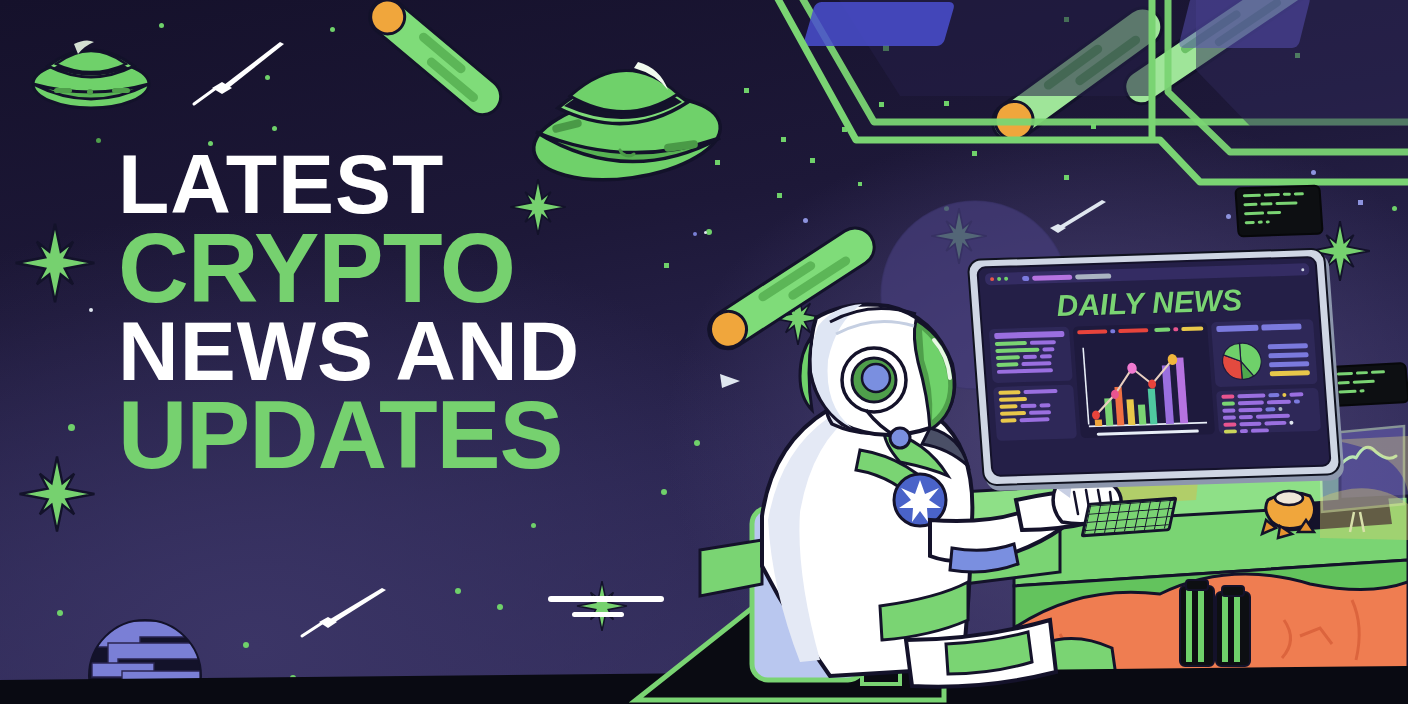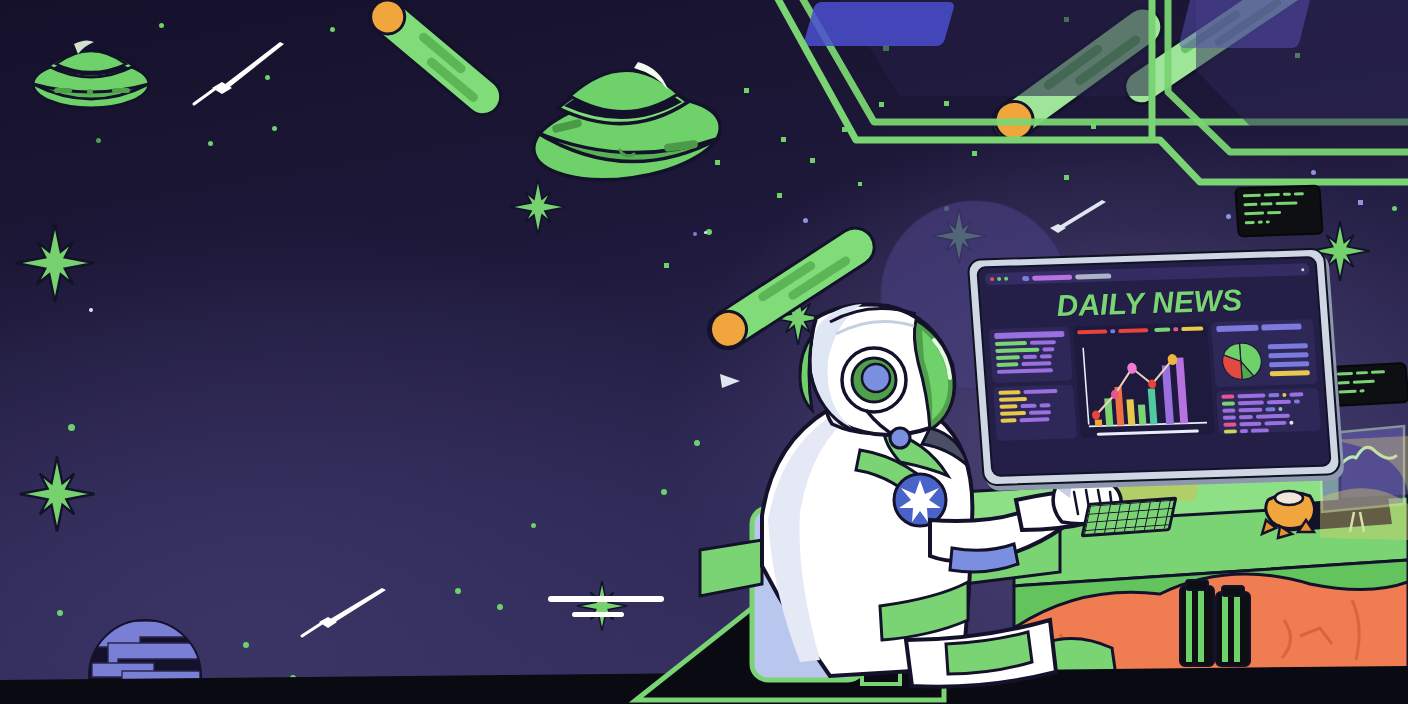--- a/index.html
+++ b/index.html
@@ -742,14 +742,20 @@
               <div class="bar" style="width:8px;background:#9a6fe0;margin:0;"></div>
               <div class="bar" style="width:18px;background:#9a6fe0;margin:0;"></div>
             </div>
           </div>
         </div>
 
       </div>
     </div>
   </div>
 
+  <div id="headline">
+    <span class="ln w l1">LATEST</span>
+    <span class="ln g l2">CRYPTO</span>
+    <span class="ln w l3">NEWS AND</span>
+    <span class="ln g l4">UPDATES</span>
+  </div>
 
 </div>
 
 </body></html>

